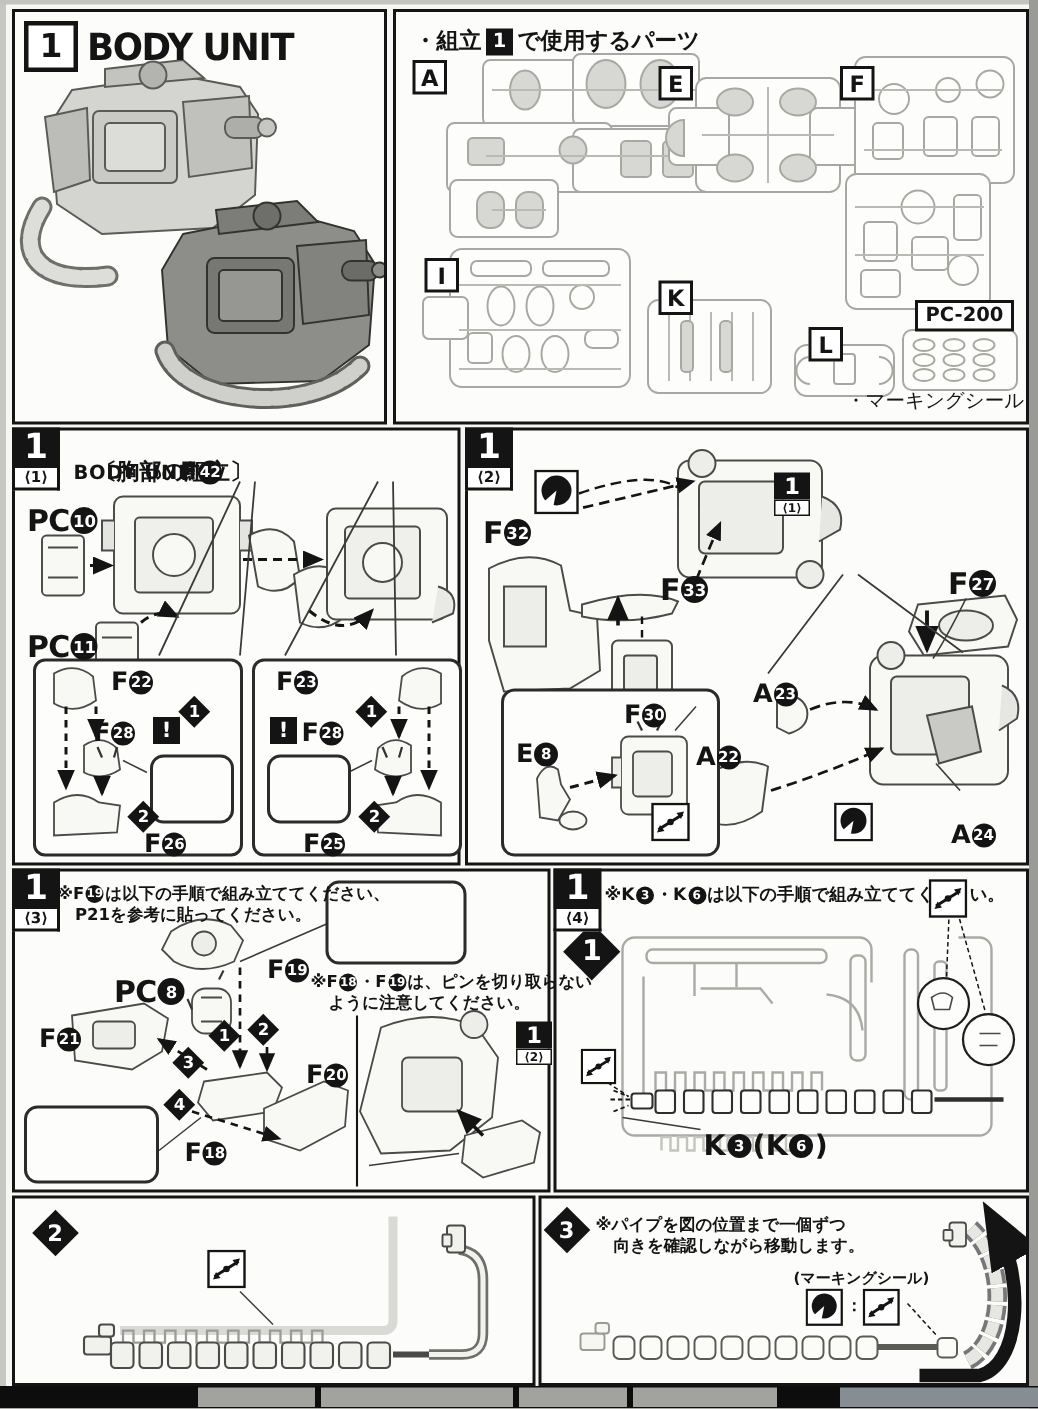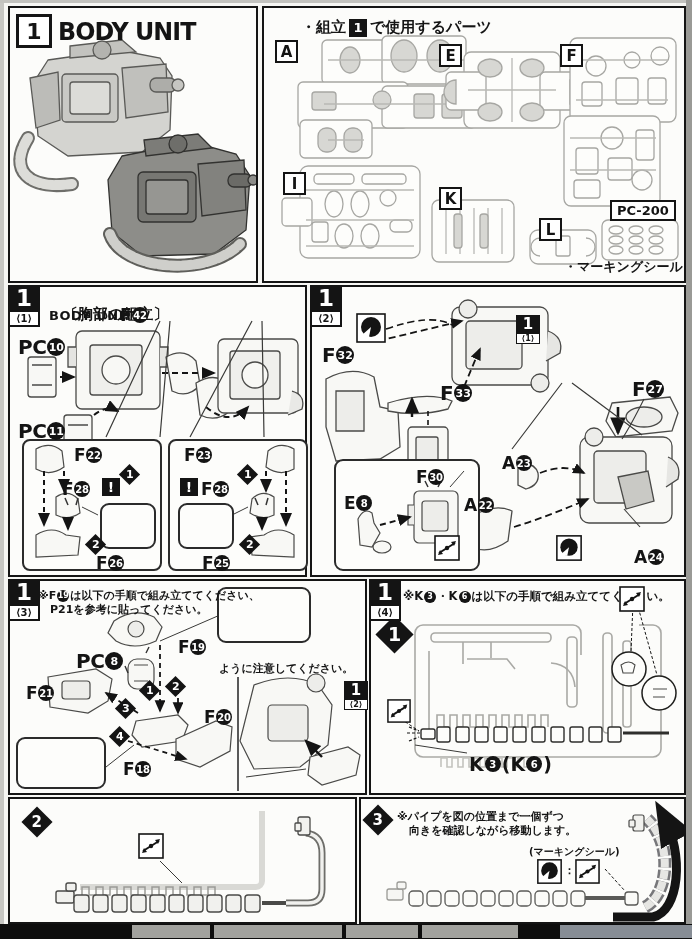--- a/index.html
+++ b/index.html
@@ -39,25 +39,25 @@
   .art{position:absolute;z-index:1;}
 
   .refbadge{position:absolute;width:24px;z-index:5;display:flex;flex-direction:column;}
   .refbadge .num{background:#141414;color:#fff;font-size:15px;font-weight:bold;height:18px;line-height:18px;text-align:center;}
   .refbadge .sub{background:#fff;border:1px solid #141414;font-size:8px;font-weight:bold;height:11px;line-height:9px;text-align:center;box-sizing:border-box;}
 
   .main-title{position:absolute;left:6px;top:6px;display:flex;align-items:center;gap:6px;z-index:5;}
   .main-title .stepbox{width:30px;height:28px;border:3px solid #141414;background:#fff;font-size:22px;font-weight:bold;display:flex;align-items:center;justify-content:center;}
   .main-title .ttl{font-size:25px;font-weight:bold;letter-spacing:-1px;transform:scaleX(.95);transform-origin:left;}
 
-  .parts-heading{position:absolute;left:12px;top:10px;display:flex;align-items:center;gap:3px;font-size:15px;font-weight:bold;z-index:5;margin-left:25px;}
+  .parts-heading{position:absolute;left:12px;top:10px;display:flex;align-items:center;gap:3px;font-size:15px;font-weight:bold;z-index:5;}
   .parts-heading .stepbox{width:18px;height:18px;background:#141414;color:#fff;font-size:13px;font-weight:bold;display:flex;align-items:center;justify-content:center;}
   .runner-label{position:absolute;width:23px;height:23px;border:2px solid #141414;background:#fff;font-size:15px;font-weight:bold;display:flex;align-items:center;justify-content:center;z-index:5;box-sizing:border-box;}
   .pc-tag{position:absolute;border:2px solid #141414;background:#fff;font-size:13px;font-weight:bold;padding:1px 5px;z-index:5;}
-  .seal-note{position:absolute;font-size:13px;font-weight:bold;z-index:5;}
+  .seal-note{position:absolute;font-size:13px;font-weight:normal;z-index:5;}
 
   .jp-title{position:absolute;font-size:15px;font-weight:bold;z-index:5;white-space:nowrap;}
   .en-title{position:absolute;font-size:13px;font-weight:bold;letter-spacing:.5px;z-index:5;}
 
   .klabel{position:absolute;display:flex;align-items:center;gap:1px;font-weight:bold;z-index:5;}
   .klabel .lt{font-size:19px;}
 
   .footer{position:absolute;left:0;top:924px;width:692px;height:15px;background:#0d0d0d;z-index:7;}
   .footer .seg{position:absolute;top:1px;height:13px;}
 
@@ -516,20 +516,23 @@
 
   <div class="plabel" style="left:168px;top:56px;">
     <span class="lt">F</span>
       <span class="pnum">19</span>
   </div>
   <div class="plabel plabel-lg" style="left:66px;top:68px;">
     <span class="lt">PC</span>
       <span class="pnum">8</span>
   </div>
 
+  <div class="note" style="left:197px;top:66px;">
+    <span>※F</span><span class="pnum-sm">18</span><span>・F</span><span class="pnum-sm">19</span><span>は、ピンを切り取らない</span>
+  </div>
   <div class="note" style="left:209px;top:80px;">ように注意してください。</div>
 
   <div class="plabel" style="left:16px;top:102px;">
     <span class="lt">F</span>
       <span class="pnum">21</span>
   </div>
   <div class="diamond d-sm" style="left:132px;top:102px;">
       <span>1</span>
     </div>
   <div class="diamond d-sm" style="left:158px;top:98px;">

